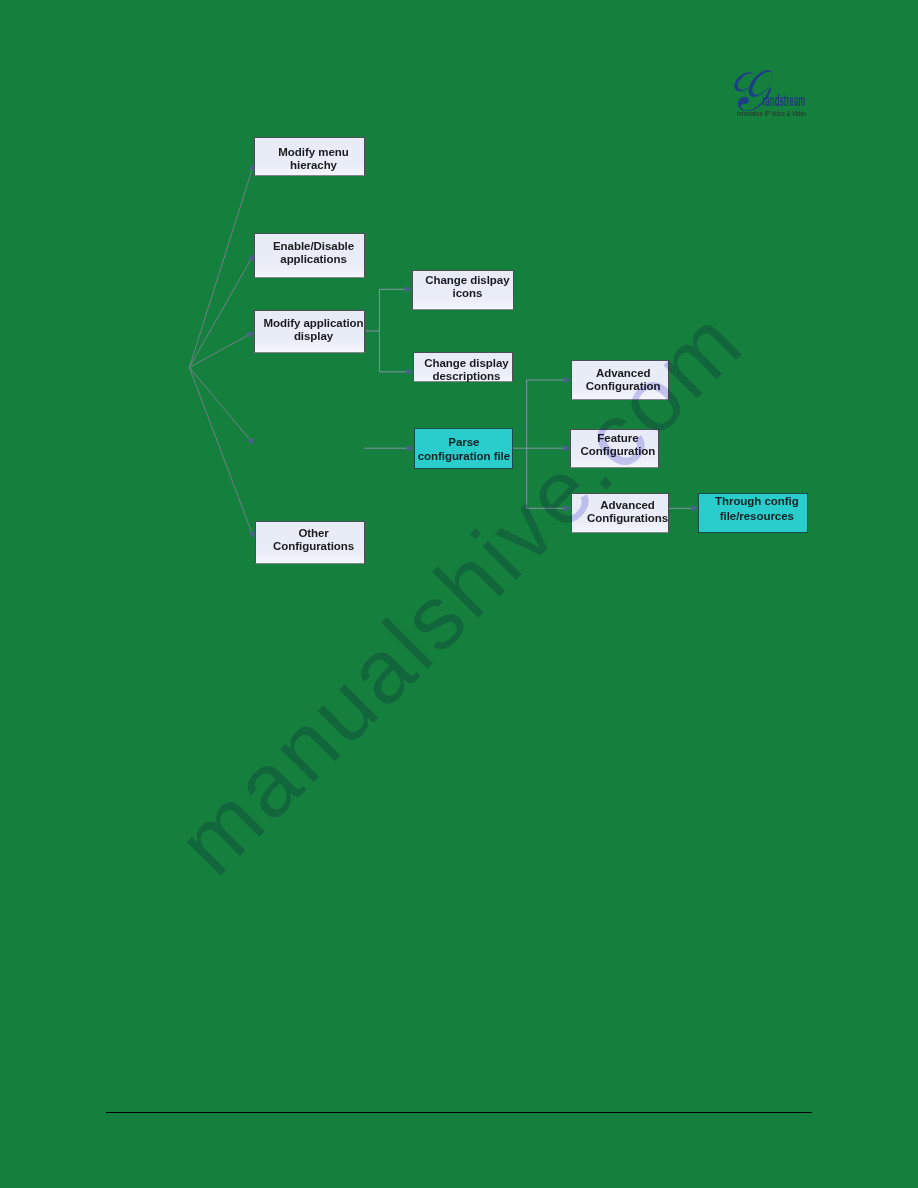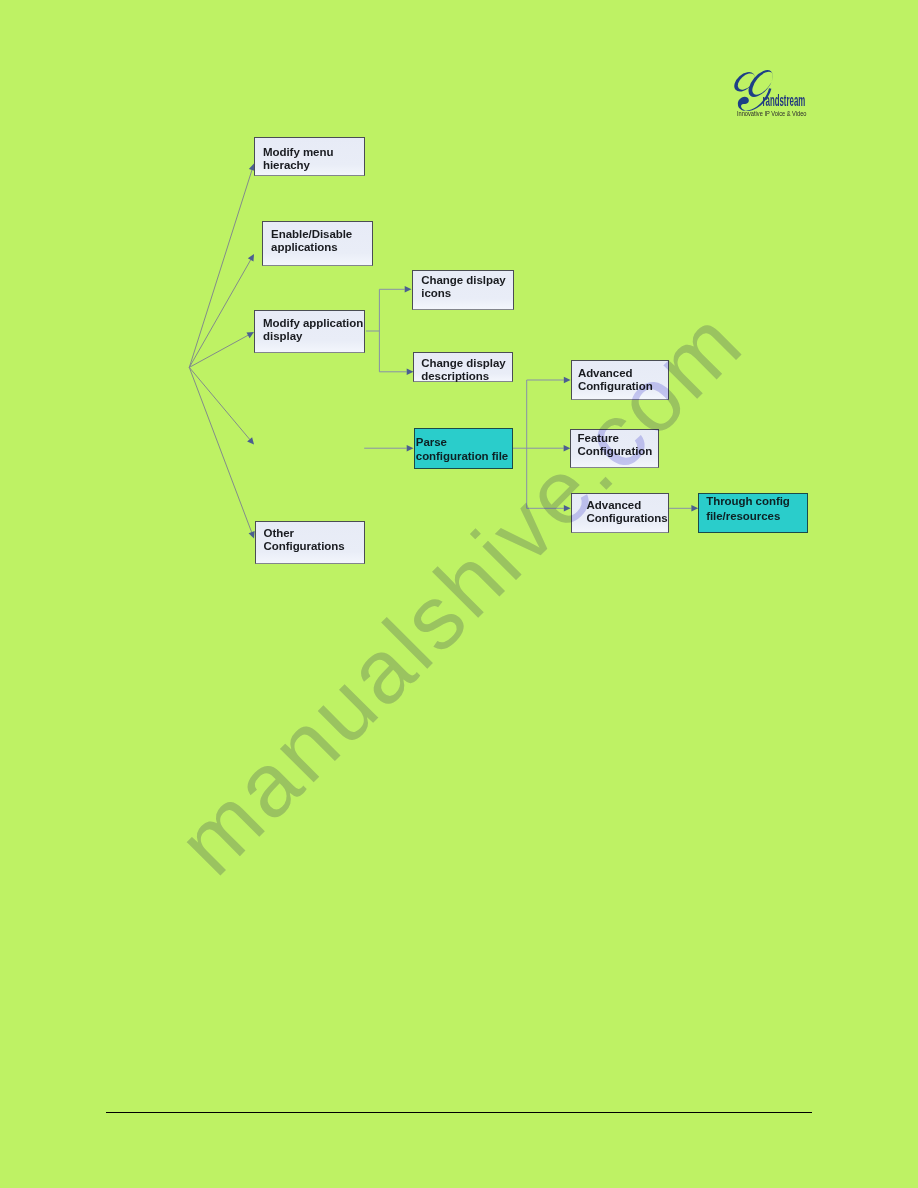--- a/index.html
+++ b/index.html
@@ -5,21 +5,21 @@
 <style>
   html, body { margin:0; padding:0; }
   body {
     width:918px; height:1188px;
     background:#ffffff;
     font-family:"Liberation Sans", sans-serif;
     position:relative;
     overflow:hidden;
     -webkit-font-smoothing:antialiased;
   }
-  .page { position:absolute; left:0; top:0; width:918px; height:1188px; background:#bef264; }
+  .page { position:absolute; left:0; top:0; width:918px; height:1188px; background:#15803d;text-align:center; }
 
   #watermark { position:absolute; left:0; top:0; width:918px; height:1188px; pointer-events:none; mix-blend-mode:multiply; }
 
   #logo { position:absolute; left:0; top:0; width:918px; height:1188px; }
 
   #flow { position:absolute; left:0; top:0; width:918px; height:1188px; }
 
   #nodes { position:absolute; left:0; top:0; width:918px; height:1188px; }
 
   .node {
@@ -88,21 +88,21 @@
       <polygon points="570.60,380.00 563.80,376.74 563.80,383.26" fill="#4b5f90"></polygon>
       <polyline points="526.7,508.3 563.8,508.3" fill="none" stroke="#8790a8" stroke-width="1"></polyline>
       <polygon points="570.60,508.30 563.80,505.04 563.80,511.56" fill="#4b5f90"></polygon>
       <polyline points="669,508.3 691.4,508.3" fill="none" stroke="#8790a8" stroke-width="1"></polyline>
       <polygon points="698.20,508.30 691.40,505.04 691.40,511.56" fill="#4b5f90"></polygon>
     </svg>
 
   <div id="nodes">
       <div class="node" style="left: 254px; top: 137.2px; width: 111px; height: 38.8px; padding-top: 7.7px; padding-left: 8px; font-size: 11.5px; line-height: 13.4px;">Modify menu
 hierachy</div>
-      <div class="node" style="left: 254.1px; top: 221px; width: 110.9px; height: 44.5px; padding-top: 6px; padding-left: 8px; font-size: 11.5px; line-height: 13px; margin-left: 8px;">Enable/Disable
+      <div class="node" style="left: 254.1px; top: 233px; width: 110.9px; height: 44.5px; padding-top: 6px; padding-left: 8px; font-size: 11.5px; line-height: 13px;">Enable/Disable
 applications</div>
       <div class="node" style="left: 254.1px; top: 309.7px; width: 110.9px; height: 43.3px; padding-top: 6px; padding-left: 8px; font-size: 11.5px; line-height: 13.2px;">Modify application
 display</div>
       <div class="node" style="left: 254.5px; top: 520.7px; width: 110.2px; height: 43.5px; padding-top: 5.1px; padding-left: 8px; font-size: 11.5px; line-height: 13.6px;">Other
 Configurations</div>
       <div class="node" style="left: 411.6px; top: 270.3px; width: 102.9px; height: 40px; padding-top: 3px; padding-left: 8.7px; font-size: 11.5px; line-height: 13px;">Change dislpay
 icons</div>
       <div class="node" style="left: 413.3px; top: 352px; width: 99.3px; height: 30px; padding-top: 3.8px; padding-left: 7px; font-size: 11.5px; line-height: 12.9px;">Change display
 descriptions</div>
       <div class="node teal" style="left: 413.6px; top: 428.3px; width: 99.4px; height: 40.8px; padding-top: 7.1px; padding-left: 1.2px; font-size: 11.5px; line-height: 13.6px;">Parse

